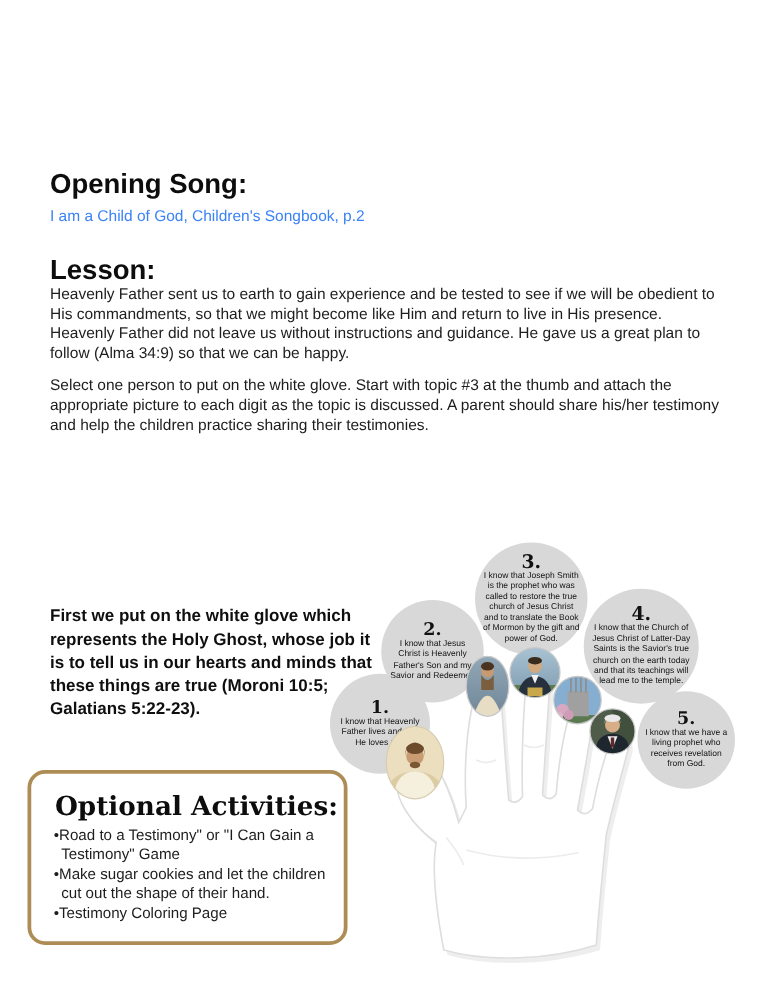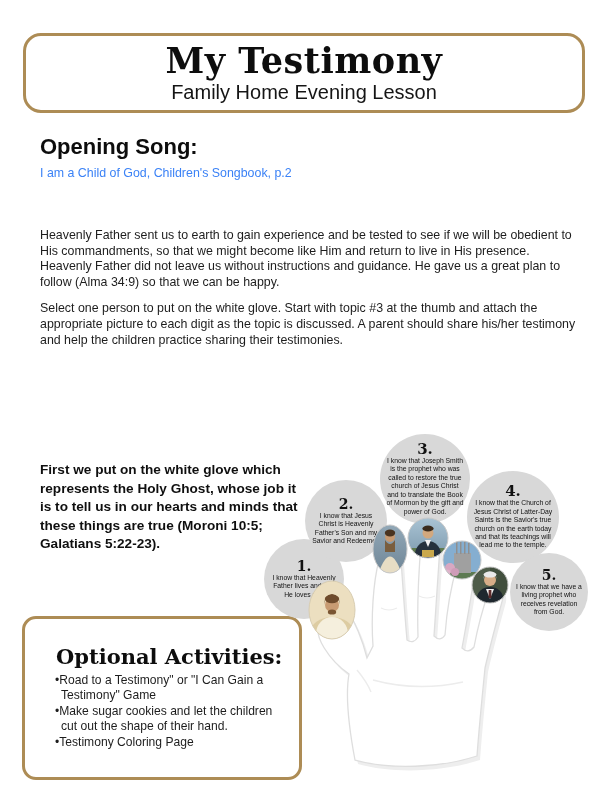--- a/index.html
+++ b/index.html
@@ -31,28 +31,28 @@
   }
   .song-line{
     position:absolute;left:40px;top:166px;font-size:12.4px;color:#3b82f6;
   }
   .lesson-body{
     position:absolute;left:40px;top:228px;width:548px;
     font-size:12.4px;line-height:15.6px;color:#1d1d1d;
   }
   .lesson-body p{margin:0 4px 11px 0;}
   .glove-note{
-    position:absolute;left:40px;top:461px;width:264px;
+    position:absolute;left:40px;top:484px;width:264px;
     font-size:13.6px;font-weight:bold;line-height:18.6px;color:#0f0f0f;
   }
   
   .optional-box{
     position:absolute;left:22px;top:616px;width:242px;height:126px;
     border:3px solid #ad8c55;border-radius:14px;background:#fff;
-    padding:16px;
+    padding:4px;
   }
   .optional-heading{
     font-family:"DejaVu Serif","Liberation Serif",serif;
     font-weight:bold;font-size:21px;color:#0d0d0d;
     margin:9px 0 4px 15px;
   }
   .optional-list{margin:0 0 0 14px;padding:0;list-style:none;}
   .optional-list li{
     font-size:12.1px;line-height:15.4px;color:#1d1d1d;
     padding-left:6px;text-indent:-6px;max-width:218px;
@@ -81,28 +81,25 @@
   .glove-wrap{
     position:absolute;left:255px;top:428px;width:345px;height:364px;
     z-index:2;pointer-events:none;
   }
 </style>
 </head>
 <body>
 
 <div class="page">
 
-  <div class="header-box">
-    <div class="header-title">My Testimony</div>
-    <div class="header-subtitle">Family Home Evening Lesson</div>
-  </div>
 
   <div class="section-heading" style="top:134px">Opening Song:</div>
   <div class="song-line">I am a Child of God, Children's Songbook, p.2</div>
 
+  <div class="section-heading" style="top:203px">Lesson:</div>
   <div class="lesson-body">
     <p>Heavenly Father sent us to earth to gain experience and be tested to see if we will be obedient to His commandments, so that we might become like Him and return to live in His presence.  Heavenly Father did not leave us without instructions and guidance.  He gave us a great plan to follow (Alma 34:9) so that we can be happy.</p>
     <p>Select one person to put on the white glove.  Start with topic #3 at the thumb and attach the appropriate picture to each digit as the topic is discussed.  A parent should share his/her testimony and help the children practice sharing their testimonies.</p>
   </div>
 
   <div class="glove-note">First we put on the white glove which represents the Holy Ghost, whose job it is to tell us in our hearts and minds that these things are true (Moroni 10:5; Galatians 5:22-23).</div>
 
   <div class="bubble bubble-1">
     <div class="num">1.</div>
     <div class="topic-text">I know that Heavenly Father lives and that He loves me.</div>

